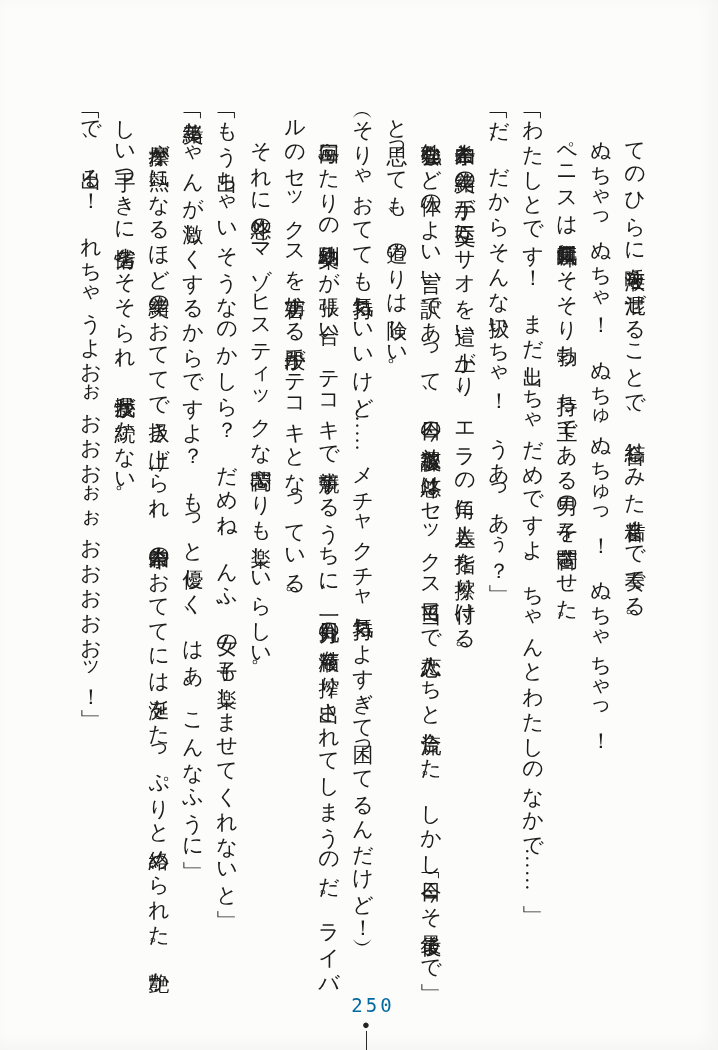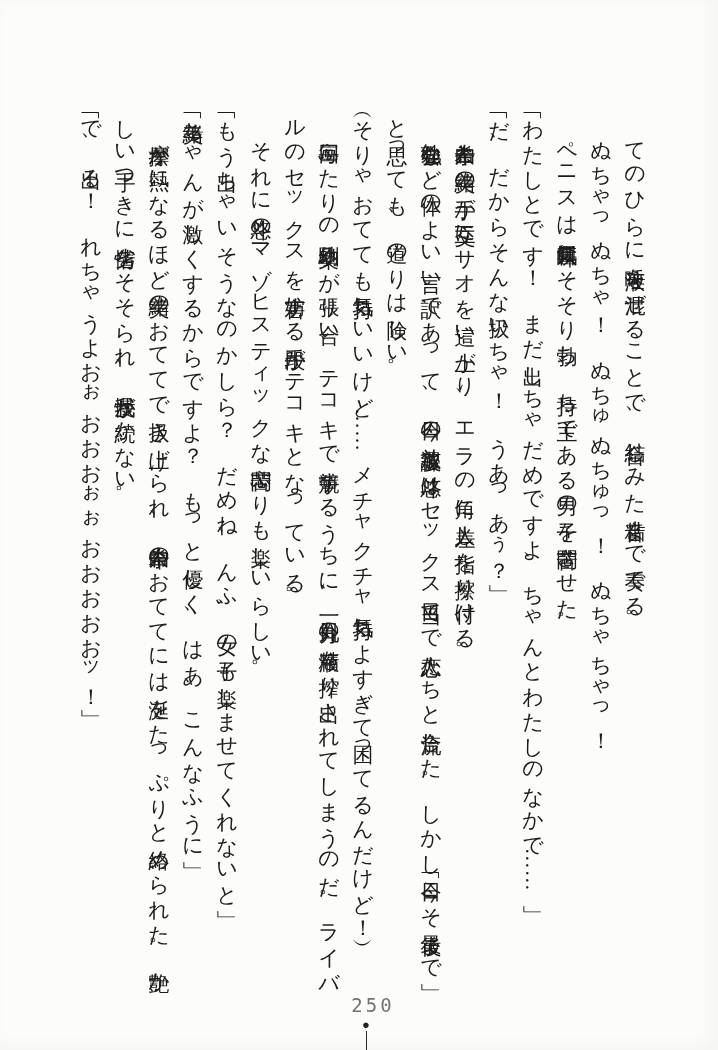--- a/index.html
+++ b/index.html
@@ -49,21 +49,21 @@
     height: 62px;
   }
   .page-number {
     position: absolute;
     left: 348px;
     top: 6px;
     width: 50px;
     text-align: center;
     font-size: 19px;
     letter-spacing: 3px;
-    color: #737373;
+    color: #0369a1;
     font-family: "DejaVu Sans Mono", "Liberation Mono", monospace;
   }
   .center-mark {
     position: absolute;
     left: 356px;
     top: 30px;
     width: 20px;
     height: 32px;
     text-align: center;
   }

